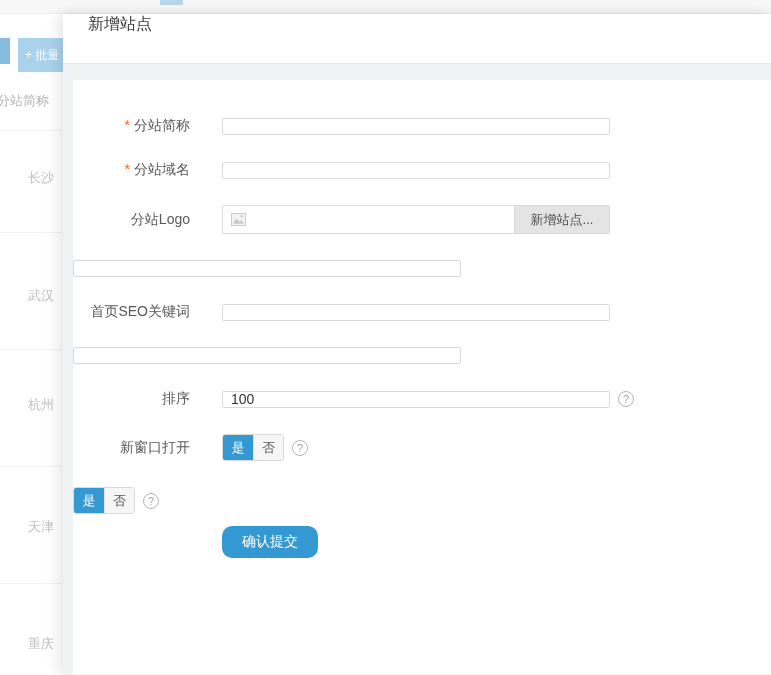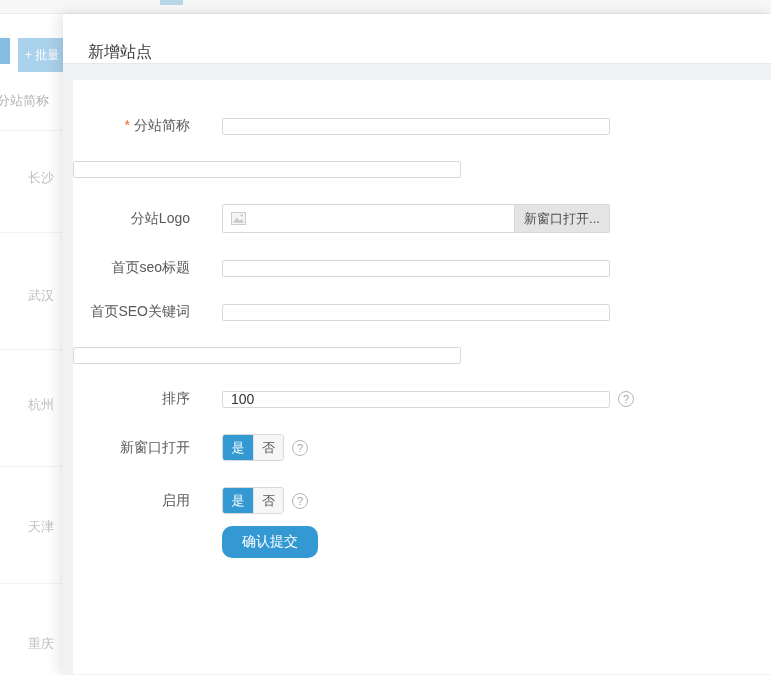--- a/index.html
+++ b/index.html
@@ -22,21 +22,21 @@
   .row-0 { top:169px; } .row-1 { top:287px; } .row-2 { top:396px; }
   .row-3 { top:518px; } .row-4 { top:635px; }
   .tbl-divider { position:absolute; left:0; width:62px; height:1px; background:#f3f3f3; }
   .d-0 { top:130px; } .d-1 { top:232px; } .d-2 { top:349px; }
   .d-3 { top:466px; } .d-4 { top:583px; }
 
   
   .drawer { position:absolute; left:63px; top:14px; right:0; bottom:0;
     background:#f1f2f3; box-shadow:-7px 0 12px rgba(0,0,0,0.07), 0 -4px 8px rgba(0,0,0,0.04); }
   .drawer-header { height:50px; background:#fff; border-bottom:1px solid #e9e9e9;
-    display:flex; align-items:flex-end; padding-left:25px; }
+    display:flex; align-items:flex-start; padding-left:25px; }
   .drawer-title { font-size:16px; color:#3c3c3c; }
   .drawer-body { padding:16px 0 0 10px; height:calc(100% - 51px); }
   .card { background:#fff; width:100%; height:100%; padding-top:37px; }
 
   
   .form-row { display:flex; align-items:center; margin-bottom:26px; padding-left:0; }
   .label-col { width:117px; text-align:right; font-size:14px; color:#595959;
     flex:0 0 117px; margin-right:32px; white-space:nowrap; }
   .req { color:#f0642d; margin-right:4px; font-size:14px; }
   .txt-input { width:388px; height:17px; border:1px solid #d9d9d9; border-radius:2px;
@@ -98,40 +98,40 @@
 
   <div class="drawer-body">
     <div class="card">
 
       <div class="form-row">
         <div class="label-col"><span class="req">*</span><span>分站简称</span></div>
         <input class="txt-input" type="text" value="" style="">
       </div>
 
       <div class="form-row">
+        <div class="label-col"><span class="req">*</span><span>分站域名</span></div>
         <input class="txt-input" type="text" value="" style="">
       </div>
 
       <div class="form-row">
         <div class="label-col"><span>分站Logo</span></div>
         <div class="upload-box">
           <span class="img-icon">
             <svg width="15" height="13" viewBox="0 0 16 14">
               <rect x="0.5" y="0.5" width="15" height="13" fill="#f4f4f4" stroke="#c9c9c9"></rect>
               <path d="M2 11.5 L6 6 L9 9.5 L11 7.5 L14 11.5 Z" fill="#c9c9c9"></path>
               <circle cx="11.5" cy="3.5" r="1.3" fill="#c9c9c9"></circle>
             </svg>
           </span>
           <span class="upload-spacer"></span>
-          <button class="upload-btn">新窗口打开...</button>
+          <button class="upload-btn">新增站点...</button>
         </div>
       </div>
 
       <div class="form-row">
-        <div class="label-col"><span>首页seo标题</span></div>
         <input class="txt-input" type="text" value="" style="">
       </div>
 
       <div class="form-row">
         <div class="label-col"><span>首页SEO关键词</span></div>
         <input class="txt-input" type="text" value="" style="">
       </div>
 
       <div class="form-row">
         <input class="txt-input" type="text" value="" style="">
@@ -146,21 +146,20 @@
       <div class="form-row">
         <div class="label-col"><span>新窗口打开</span></div>
         <div class="toggle">
           <span class="toggle-opt toggle-on">是</span>
           <span class="toggle-opt toggle-off">否</span>
         </div>
         <span class="help-icon">?</span>
       </div>
 
       <div class="form-row" style="margin-bottom:0;">
-        <div class="label-col"><span>启用</span></div>
         <div class="toggle">
           <span class="toggle-opt toggle-on">是</span>
           <span class="toggle-opt toggle-off">否</span>
         </div>
         <span class="help-icon">?</span>
       </div>
 
       <div class="form-row submit-row">
         <div class="label-col"></div>
         <button class="submit-btn">确认提交</button>

